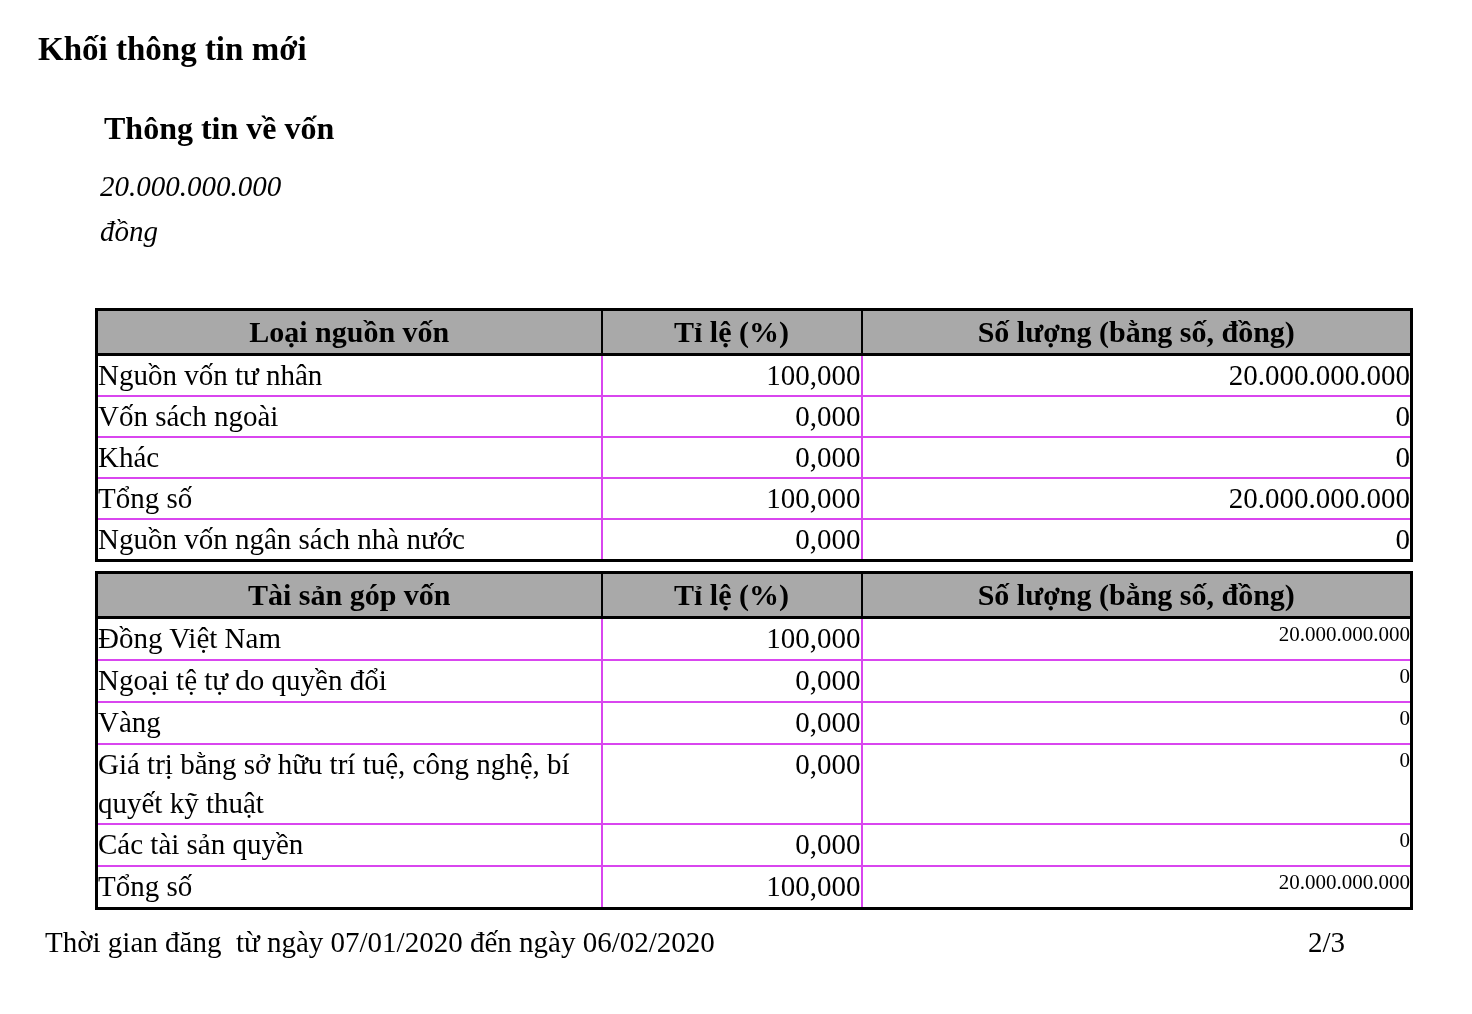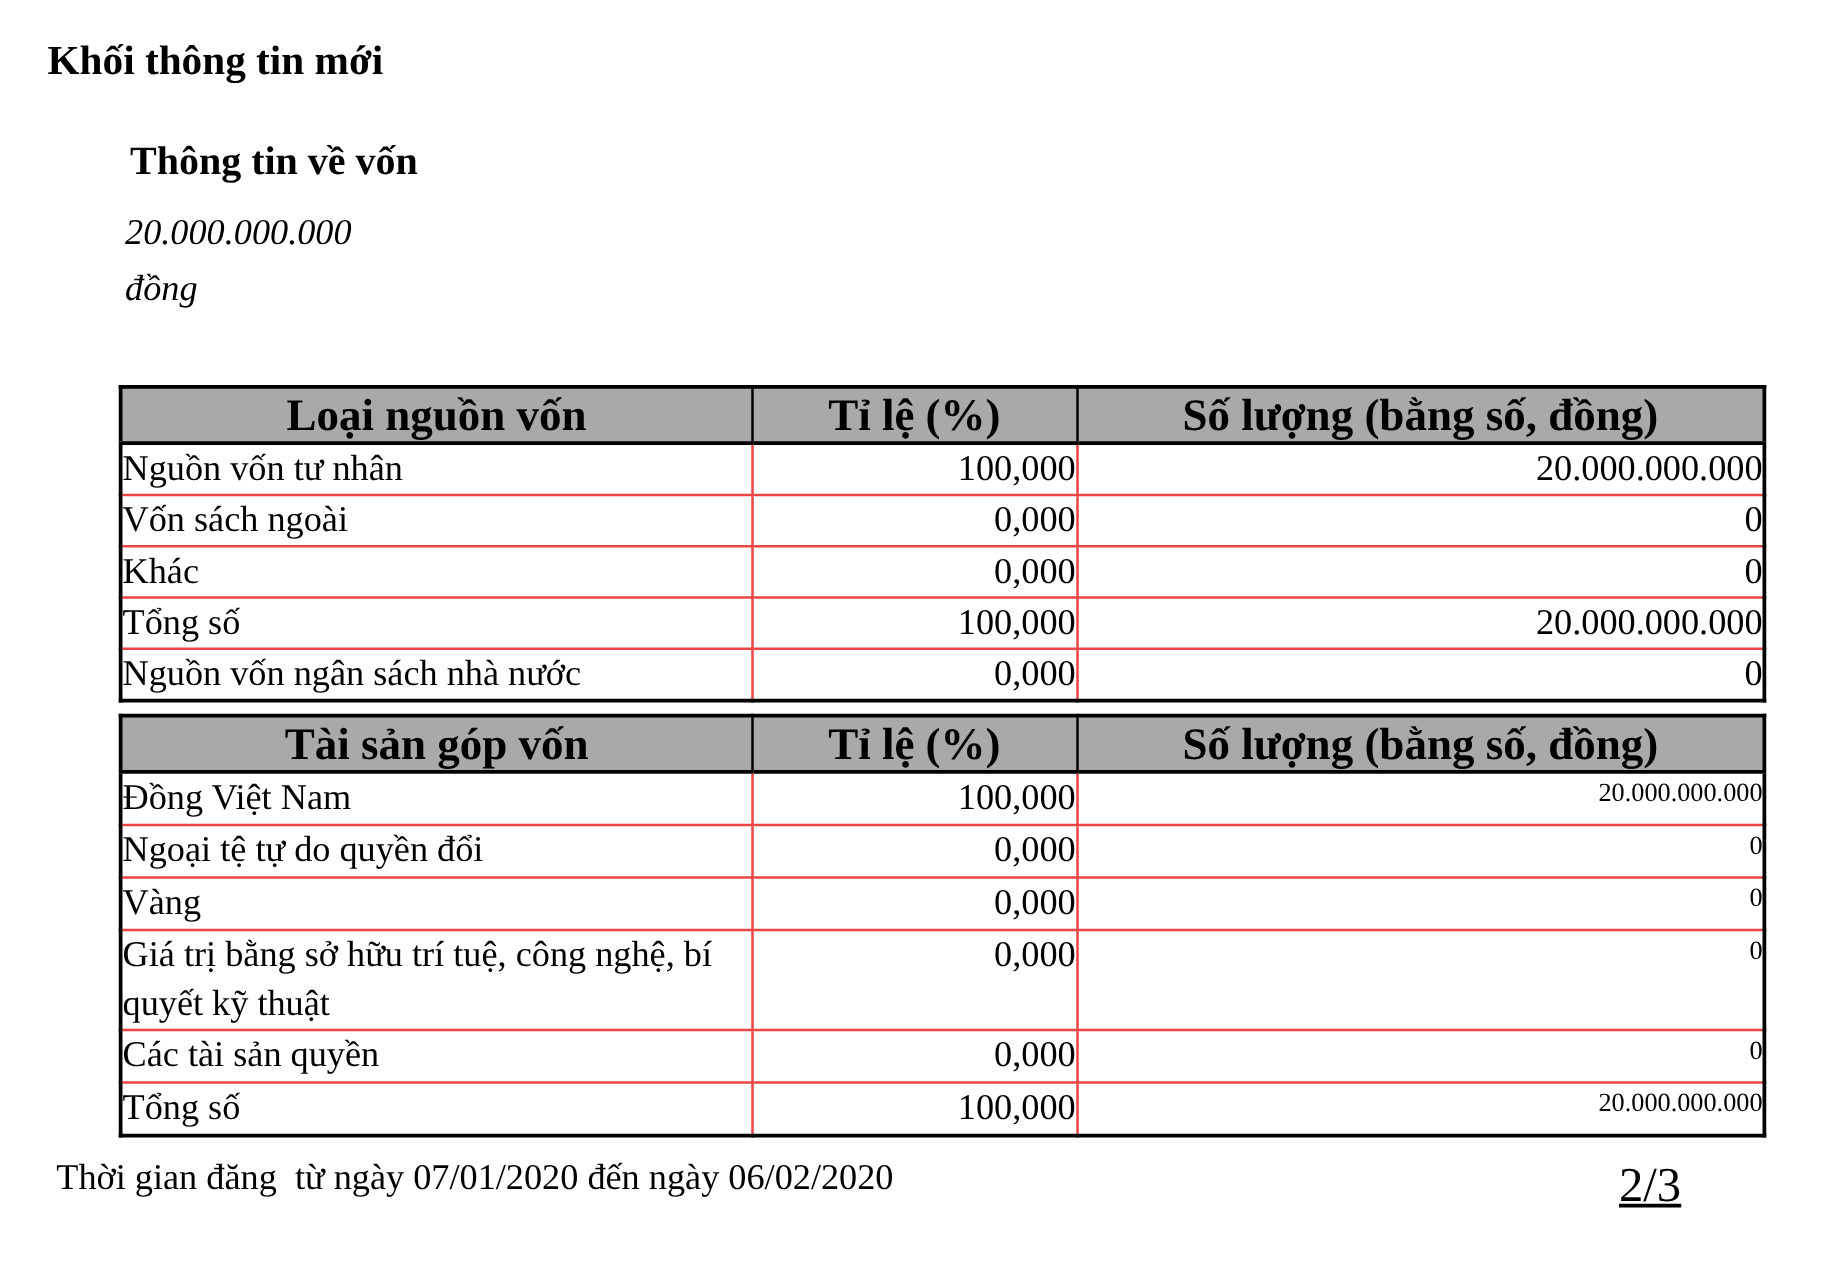--- a/index.html
+++ b/index.html
@@ -55,29 +55,29 @@
   }
   table.tbl-1 { margin-top: 54px; }
   table.tbl-2 { margin-top: 9px; }
   .col-label  { width: 505px; }
   .col-ratio  { width: 260px; }
   .col-amount { width: 550px; }
   table.tbl th {
     background: #a9a9a9;
     border: 2px solid #000000;
     border-bottom-width: 3px;
-    font-size: 36px;
+    font-size: 30px;
     font-weight: bold;
     text-align: center;
     height: 42px;
     line-height: 42px;
     padding: 0 4px;
   }
   table.tbl td {
-    border: 2px solid #ef4444;
+    border: 2px solid #d946ef;
     font-size: 29px;
     line-height: 39px;
     height: 38px;
     vertical-align: top;
     padding: 0;
   }
   td.cell-label  { text-align: left;  padding-left: 4px;  padding-right: 4px; }
   td.cell-ratio  { text-align: right; padding-right: 6px; }
   td.cell-amount { text-align: right; padding-right: 6px; }
   table.tbl-2 td.cell-amount {
@@ -90,22 +90,21 @@
     width: 1300px;
     display: flex;
     justify-content: space-between;
     align-items: flex-start;
   }
   .footer-text {
     font-size: 29px;
     white-space: pre-wrap;
   }
   .page-number {
-    font-size: 39px;
-    text-decoration: underline;
+    font-size: 29px;
   }
 </style>
 </head>
 <body>
 
 <div class="doc">
 
   <div class="title">Khối thông tin mới</div>
 
   <div class="section-title">Thông tin về vốn</div>

